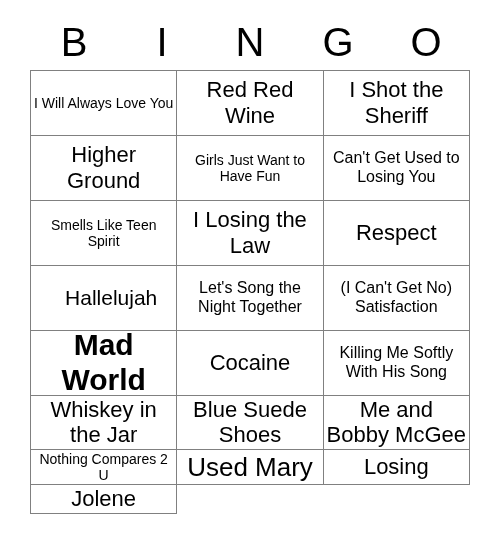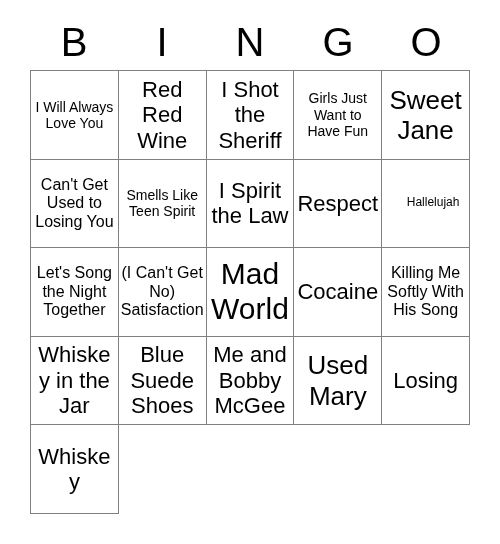--- a/index.html
+++ b/index.html
@@ -49,21 +49,21 @@
   #bingo-grid {
     position: absolute;
     left: 30px;
     top: 70px;
     width: 440px;
     height: 444px;
     box-sizing: border-box;
     border-top: 1px solid #808080;
     border-left: 1px solid #808080;
     display: grid;
-    grid-template-columns: repeat(5, 1fr);
+    grid-template-columns: repeat(3, 1fr);
     grid-template-rows: repeat(5, 1fr);
     background: #ffffff;
   }
 
   .bingo-cell {
     box-sizing: border-box;
     border-right: 1px solid #808080;
     border-bottom: 1px solid #808080;
     display: flex;
     align-items: center;
@@ -77,25 +77,25 @@
     display: block;
     width: 100%;
     line-height: 1.16;
     color: #000000;
     word-wrap: break-word;
   }
 
   
   .fs-xs  { font-size: 16px; }
   .fs-s   { font-size: 14px; }
-  .fs-m   { font-size: 12px; margin-left: 15px; }
+  .fs-m   { font-size: 21px; margin-left: 15px; }
   .fs-l   { font-size: 22px; }
   .fs-xl  { font-size: 22px; }
   .fs-xxl { font-size: 26px; }
-  .fs-huge{ font-size: 30px; }
+  .fs-huge{ font-size: 30px; font-weight: bold; }
 </style>
 </head>
 <body>
 
 <div id="bingo-card">
 
   <div id="bingo-header">
     <div class="header-letter">B</div>
     <div class="header-letter">I</div>
     <div class="header-letter">N</div>
@@ -107,33 +107,33 @@
       <div class="bingo-cell">
         <span class="cell-text fs-s">I Will Always Love You</span>
       </div>
       <div class="bingo-cell">
         <span class="cell-text fs-xl">Red Red Wine</span>
       </div>
       <div class="bingo-cell">
         <span class="cell-text fs-l">I Shot the Sheriff</span>
       </div>
       <div class="bingo-cell">
-        <span class="cell-text fs-s">Girls Just Want to Have Fun</span>
+        <span class="cell-text fs-xl">Higher Ground</span>
       </div>
       <div class="bingo-cell">
-        <span class="cell-text fs-xxl">Sweet Jane</span>
+        <span class="cell-text fs-s">Girls Just Want to Have Fun</span>
       </div>
       <div class="bingo-cell">
         <span class="cell-text fs-xs">Can't Get Used to Losing You</span>
       </div>
       <div class="bingo-cell">
         <span class="cell-text fs-s">Smells Like Teen Spirit</span>
       </div>
       <div class="bingo-cell">
-        <span class="cell-text fs-l">I Spirit the Law</span>
+        <span class="cell-text fs-l">I Losing the Law</span>
       </div>
       <div class="bingo-cell">
         <span class="cell-text fs-xl">Respect</span>
       </div>
       <div class="bingo-cell">
         <span class="cell-text fs-m">Hallelujah</span>
       </div>
       <div class="bingo-cell">
         <span class="cell-text fs-xs">Let's Song the Night Together</span>
       </div>
@@ -152,23 +152,26 @@
       <div class="bingo-cell">
         <span class="cell-text fs-l">Whiskey in the Jar</span>
       </div>
       <div class="bingo-cell">
         <span class="cell-text fs-xl">Blue Suede Shoes</span>
       </div>
       <div class="bingo-cell">
         <span class="cell-text fs-l">Me and Bobby McGee</span>
       </div>
       <div class="bingo-cell">
+        <span class="cell-text fs-s">Nothing Compares 2 U</span>
+      </div>
+      <div class="bingo-cell">
         <span class="cell-text fs-xxl">Used Mary</span>
       </div>
       <div class="bingo-cell">
         <span class="cell-text fs-xl">Losing</span>
       </div>
       <div class="bingo-cell">
-        <span class="cell-text fs-xl">Whiskey</span>
+        <span class="cell-text fs-xl">Jolene</span>
       </div>
     </div>
 
 </div>
 
 </body></html>

